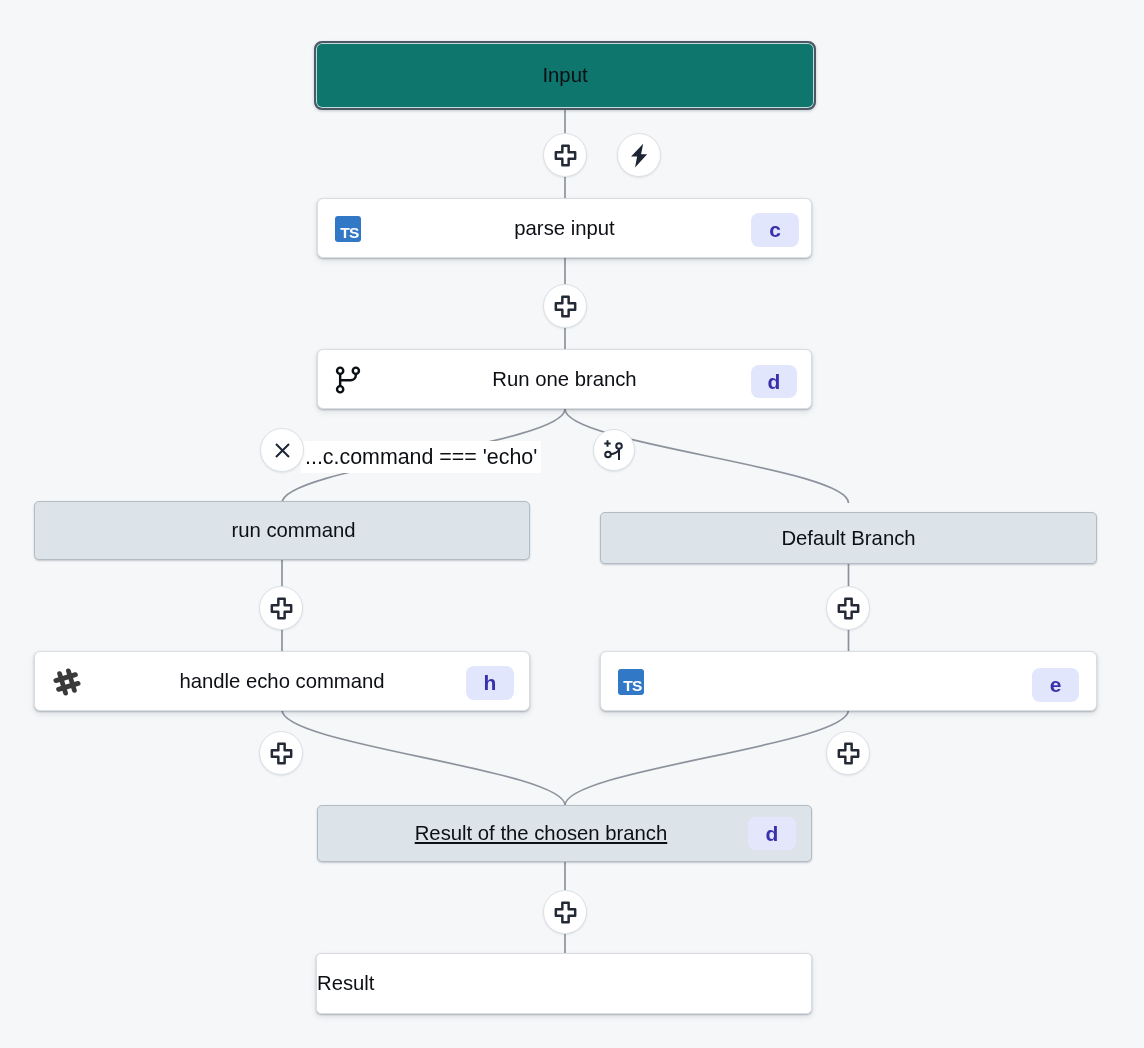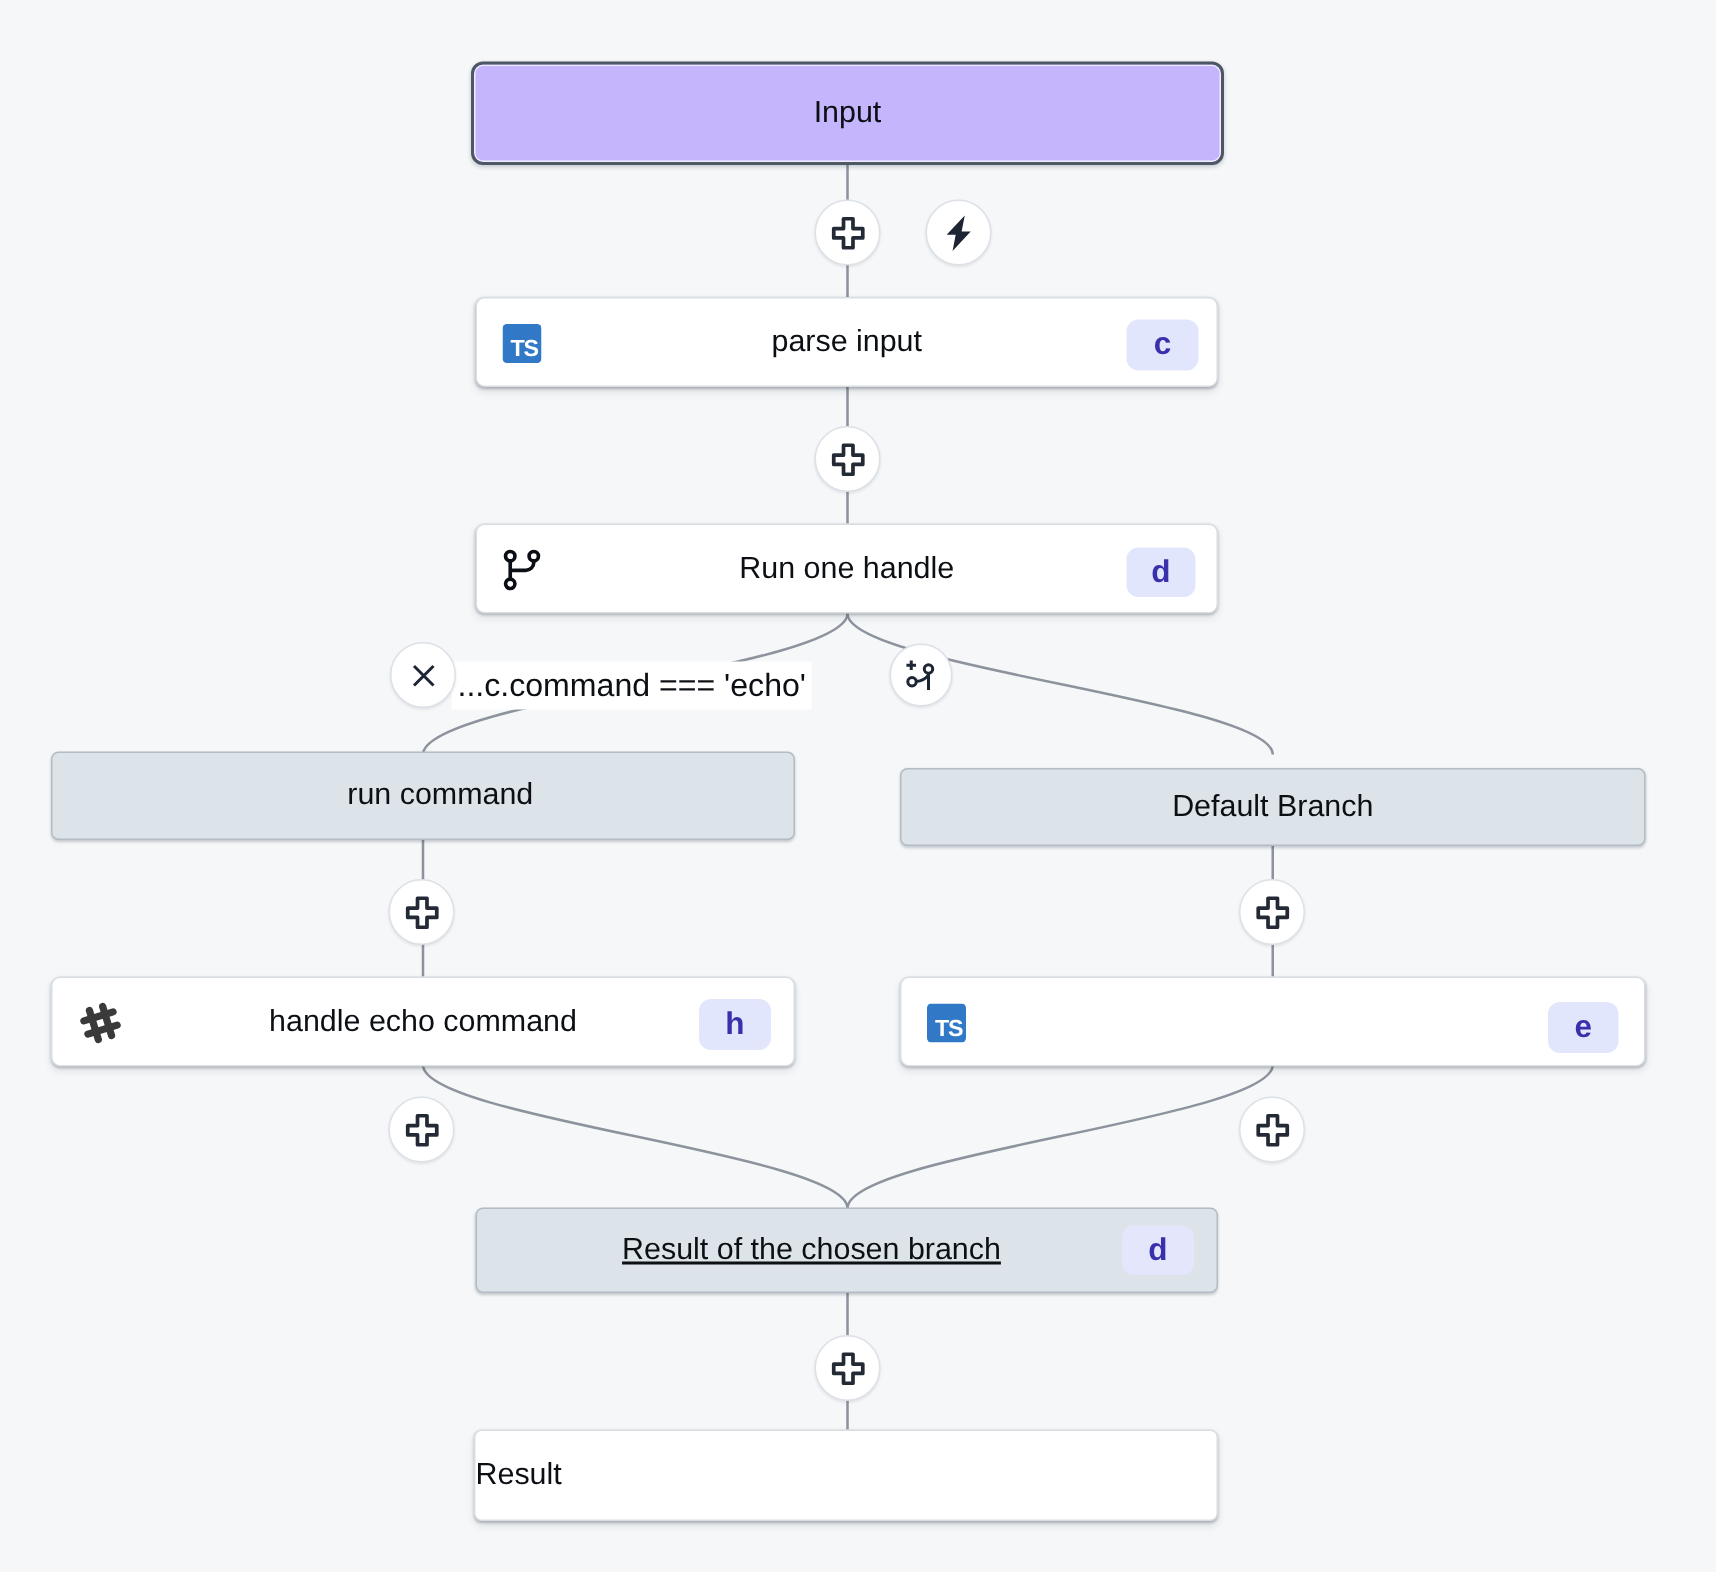--- a/index.html
+++ b/index.html
@@ -29,21 +29,21 @@
     <path d="M565 409 C565 444.5 282 467.5 282 503"></path>
     <path d="M565 409 C565 444.5 848.5 467.5 848.5 503"></path>
     <path d="M282 560 L282 651"></path>
     <path d="M848.5 559 L848.5 651"></path>
     <path d="M282 710 C282 745.5 565 769.5 565 805.5"></path>
     <path d="M848.5 710 C848.5 745.5 565 769.5 565 805.5"></path>
     <path d="M565 862 L565 953"></path>
   </g>
 </svg>
 
-<div class="node" style="left:314px;top:41px;width:502px;height:69px;background:#c4b5fd;
+<div class="node" style="left:314px;top:41px;width:502px;height:69px;background:#0f766e;
      border:2.5px solid #4d5765;border-radius:8px;box-shadow:inset 0 0 0 1px rgba(255,255,255,.75),0 1px 3px rgba(25,35,50,.22);
      justify-content:center;">
   <span class="label">Input</span>
 </div>
 
 <div class="node white" style="left:317px;top:198px;width:495px;height:60px;">
   <svg class="icon" style="left:17px;top:17px;" width="26" height="26" viewBox="0 0 26 26">
     <rect width="26" height="26" rx="3" fill="#3178c6"></rect>
     <text x="14.4" y="21.6" text-anchor="middle" font-family="Liberation Sans" font-weight="bold" font-size="15.5" letter-spacing="-0.8" fill="#fff">TS</text>
   </svg>
@@ -54,21 +54,21 @@
 <div class="node white" style="left:317px;top:349px;width:495px;height:60px;">
   <svg class="icon" style="left:16px;top:15px;" width="28" height="30" viewBox="0 0 24 26">
     <g stroke="#0b0e14" stroke-width="2.1" fill="none">
       <circle cx="5.2" cy="5" r="2.7"></circle>
       <circle cx="5.2" cy="21" r="2.7"></circle>
       <circle cx="18.8" cy="5" r="2.7"></circle>
       <line x1="5.2" y1="7.7" x2="5.2" y2="18.3"></line>
       <path d="M18.8 7.7 V8.6 A4.6 4.6 0 0 1 14.2 13.2 H5.2"></path>
     </g>
   </svg>
-  <span class="label center">Run one handle</span>
+  <span class="label center">Run one branch</span>
   <div class="badge" style="left:433px;top:15px;width:46px;height:33px;">d</div>
 </div>
 
 <div class="circ" style="left:260px;top:428px;width:44px;height:44px;">
   <svg width="17" height="17" viewBox="0 0 17 17">
       <path d="M2 2 L15 15 M15 2 L2 15" stroke="#1d2433" stroke-width="2"></path>
     </svg>
 </div>
 
 <div style="position:absolute;left:301px;top:441px;height:32px;background:#fff;z-index:3;

